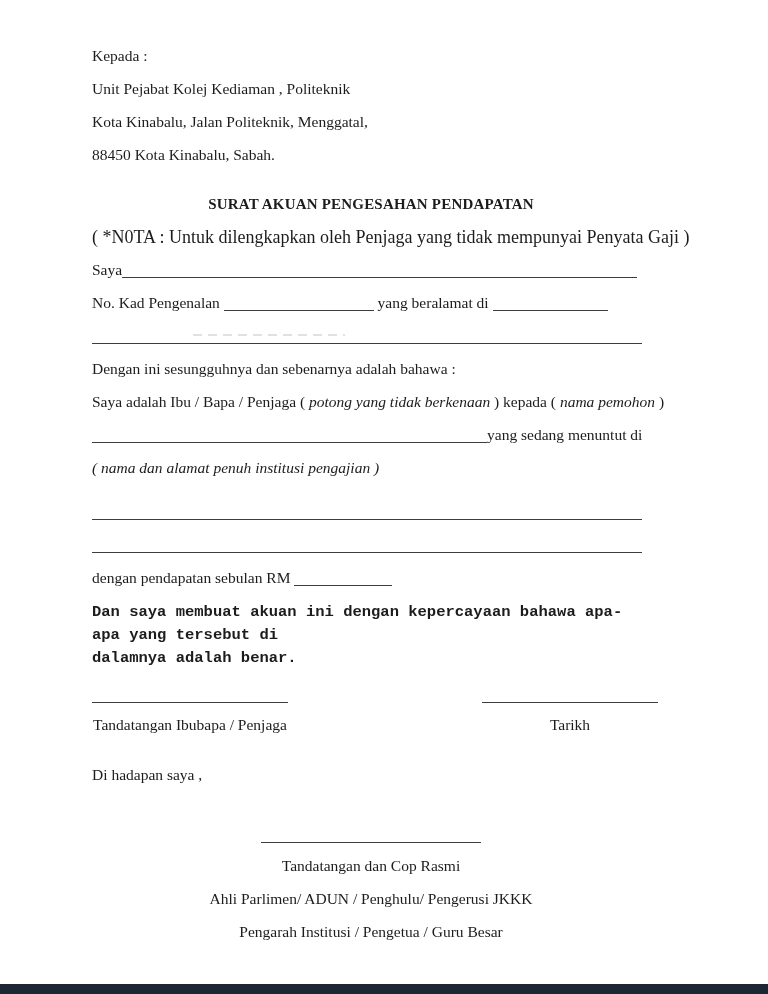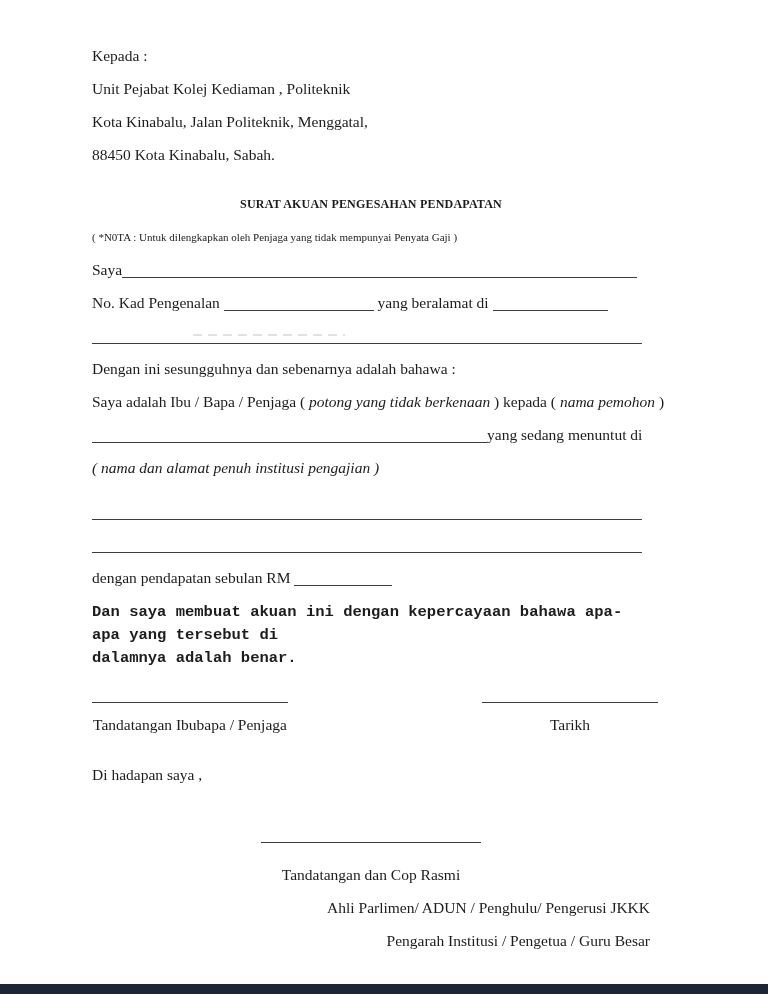--- a/index.html
+++ b/index.html
@@ -14,24 +14,24 @@
     font-family: "Liberation Serif", "DejaVu Serif", serif;
     font-size: 15.5px;
     color: #1c1c1c;
   }
   .row { line-height: 20px; margin: 0 0 13px 0; white-space: nowrap; }
   .content { width: 558px; }
   .title-row {
     margin-top: 29px;
     text-align: center;
     font-weight: bold;
-    font-size: 12px;
+    font-size: 15px;
     letter-spacing: 0.2px;
   }
-  .note-row { text-align: left; font-size: 11px; }
+  .note-row { text-align: left; font-size: 18px; }
   .italic { font-style: italic; }
   .bold-block {
     font-weight: bold;
     line-height: 23px;
     margin: 0 0 13px 0;
     font-family: Liberation Mono, monospace;
   }
   .blank {
     display: inline-block;
     height: 14px;
@@ -44,22 +44,22 @@
     justify-content: space-between;
     width: 566px;
     margin-top: 14px;
     gap: 12px;
   }
   .sig-col { text-align: center; }
   .sig-line { height: 18px; border-bottom: 1.5px solid #3d3d3d; }
   .sig-label { margin-top: 12px; line-height: 20px; }
   .witness-row { text-align: left; margin-top: 30px; line-height: 20px; }
   .official-line-row { margin-top: 40px; text-align: center; line-height: 20px; }
-  .official-label { text-align: center; margin-top: 20px; line-height: 20px; }
-  .official-role { text-align: right; margin-top: 13px; line-height: 20px; }
+  .official-label { text-align: center; margin-top: 11px; line-height: 20px; }
+  .official-role { text-align: center; margin-top: 13px; line-height: 20px; }
   .ghost-artifact {
     position: absolute;
     left: 193px;
     top: 334px;
     width: 152px;
     height: 2px;
     background: repeating-linear-gradient(90deg, #c9c9c9 0 9px, transparent 9px 15px);
     opacity: 0.55;
     filter: blur(0.4px);
   }

